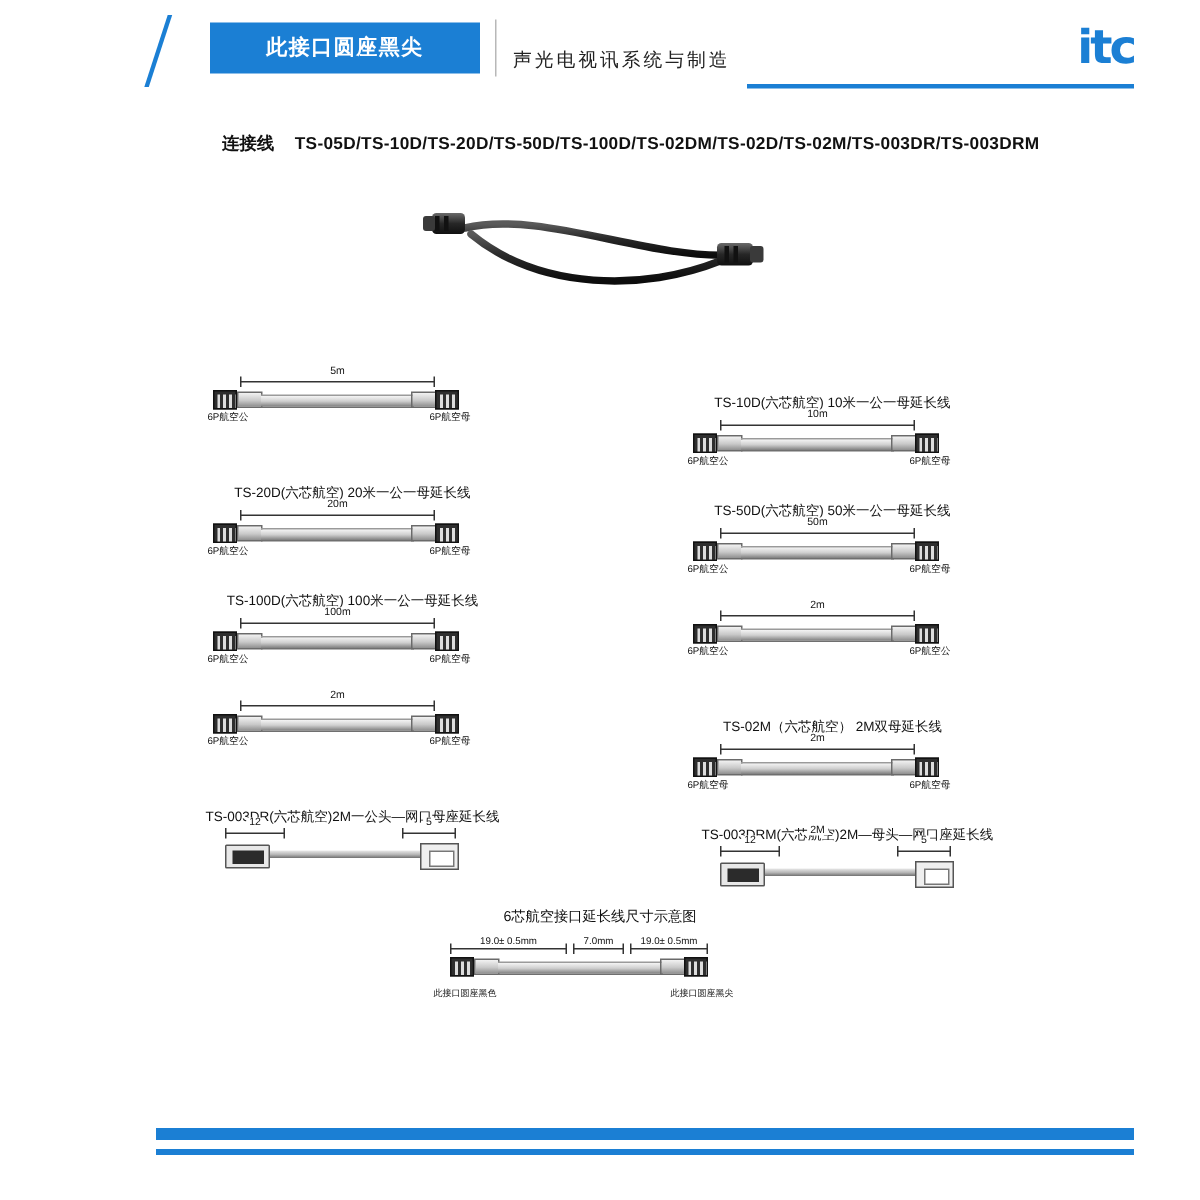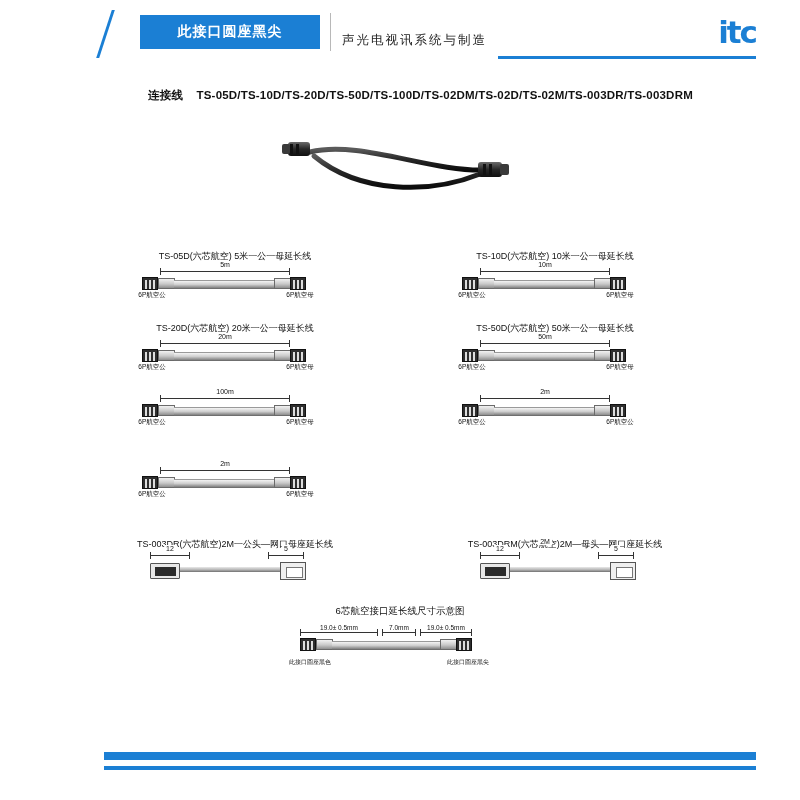--- a/index.html
+++ b/index.html
@@ -113,21 +113,21 @@
   .grid-row {
     position: relative;
     height: 72px;
   }
   .cell {
     position: absolute;
     width: 250px;
     text-align: center;
   }
   .cell.left  { left: 110px; }
-  .cell.right { left: 430px; }
+  .cell.right { left: 430px; margin-top: 12px; }
   .cell-caption {
     font-size: 9px;
     color: #111;
     margin-bottom: 4px;
     white-space: nowrap;
   }
   .cell-diagram {
     position: relative;
     height: 34px;
     width: 250px;
@@ -338,21 +338,20 @@
       <rect x="203" y="34" width="3" height="11" fill="#111"></rect>
       <rect x="209" y="34" width="3" height="11" fill="#111"></rect>
     </g>
   </svg>
 </div>
 
 <div class="grid">
 
   <div class="grid-row">
     <div class="cell left">
-      <div class="cell-caption">TS-05D(六芯航空) 5米一公一母延长线</div>
       <div class="cell-diagram">
         <div class="conn" style="left:32px">
             <div class="pins"></div>
           </div>
         <div class="barrel" style="left:48px"></div>
         <div class="cablebody" style="left:64px;width:102px"></div>
         <div class="barrel" style="left:164px"></div>
         <div class="conn" style="left:180px">
             <div class="pins"></div>
           </div>
@@ -416,20 +415,21 @@
         <div class="dimline" style="left:50px;width:130px"></div>
         <div class="dimlabel" style="left:115px">50m</div>
         <div class="endlabel" style="left:42px">6P航空公</div>
         <div class="endlabel" style="left:190px">6P航空母</div>
       </div>
     </div>
   </div>
 
   <div class="grid-row">
     <div class="cell left">
+      <div class="cell-caption">TS-100D(六芯航空) 100米一公一母延长线</div>
       <div class="cell-diagram">
         <div class="conn" style="left:32px">
             <div class="pins"></div>
           </div>
         <div class="barrel" style="left:48px"></div>
         <div class="cablebody" style="left:64px;width:102px"></div>
         <div class="barrel" style="left:164px"></div>
         <div class="conn" style="left:180px">
             <div class="pins"></div>
           </div>
@@ -466,20 +466,38 @@
           </div>
         <div class="barrel" style="left:48px"></div>
         <div class="cablebody" style="left:64px;width:102px"></div>
         <div class="barrel" style="left:164px"></div>
         <div class="conn" style="left:180px">
             <div class="pins"></div>
           </div>
         <div class="dimline" style="left:50px;width:130px"></div>
         <div class="dimlabel" style="left:115px">2m</div>
         <div class="endlabel" style="left:42px">6P航空公</div>
+        <div class="endlabel" style="left:190px">6P航空母</div>
+      </div>
+    </div>
+    <div class="cell right">
+      <div class="cell-caption">TS-02M（六芯航空） 2M双母延长线</div>
+      <div class="cell-diagram">
+        <div class="conn" style="left:32px">
+            <div class="pins"></div>
+          </div>
+        <div class="barrel" style="left:48px"></div>
+        <div class="cablebody" style="left:64px;width:102px"></div>
+        <div class="barrel" style="left:164px"></div>
+        <div class="conn" style="left:180px">
+            <div class="pins"></div>
+          </div>
+        <div class="dimline" style="left:50px;width:130px"></div>
+        <div class="dimlabel" style="left:115px">2m</div>
+        <div class="endlabel" style="left:42px">6P航空母</div>
         <div class="endlabel" style="left:190px">6P航空母</div>
       </div>
     </div>
   </div>
 
   <div class="grid-row" style="height:80px">
     <div class="cell left" style="width:290px;left:90px">
       <div class="cell-caption">TS-003DR(六芯航空)2M一公头—网口母座延长线</div>
       <div class="cell-diagram" style="width:290px;height:44px">
         <div class="dbconn" style="left:60px">

